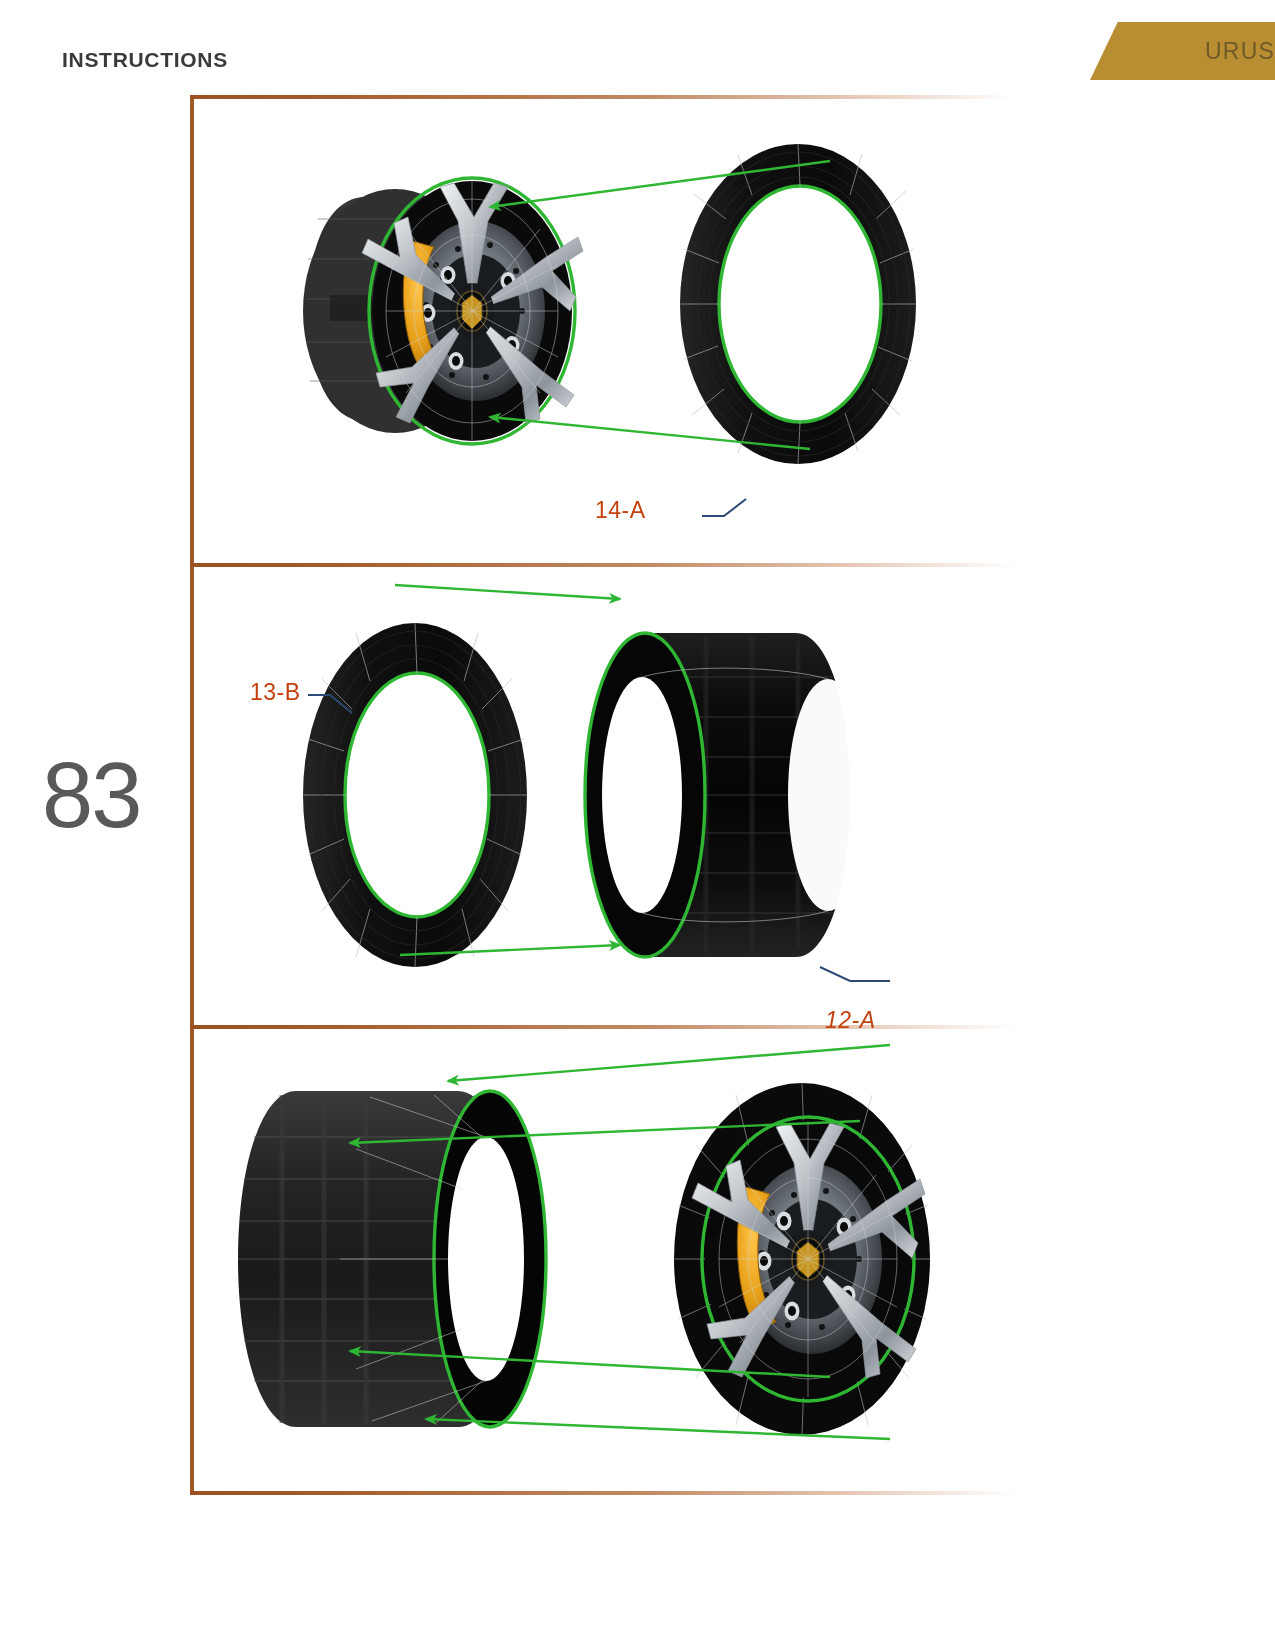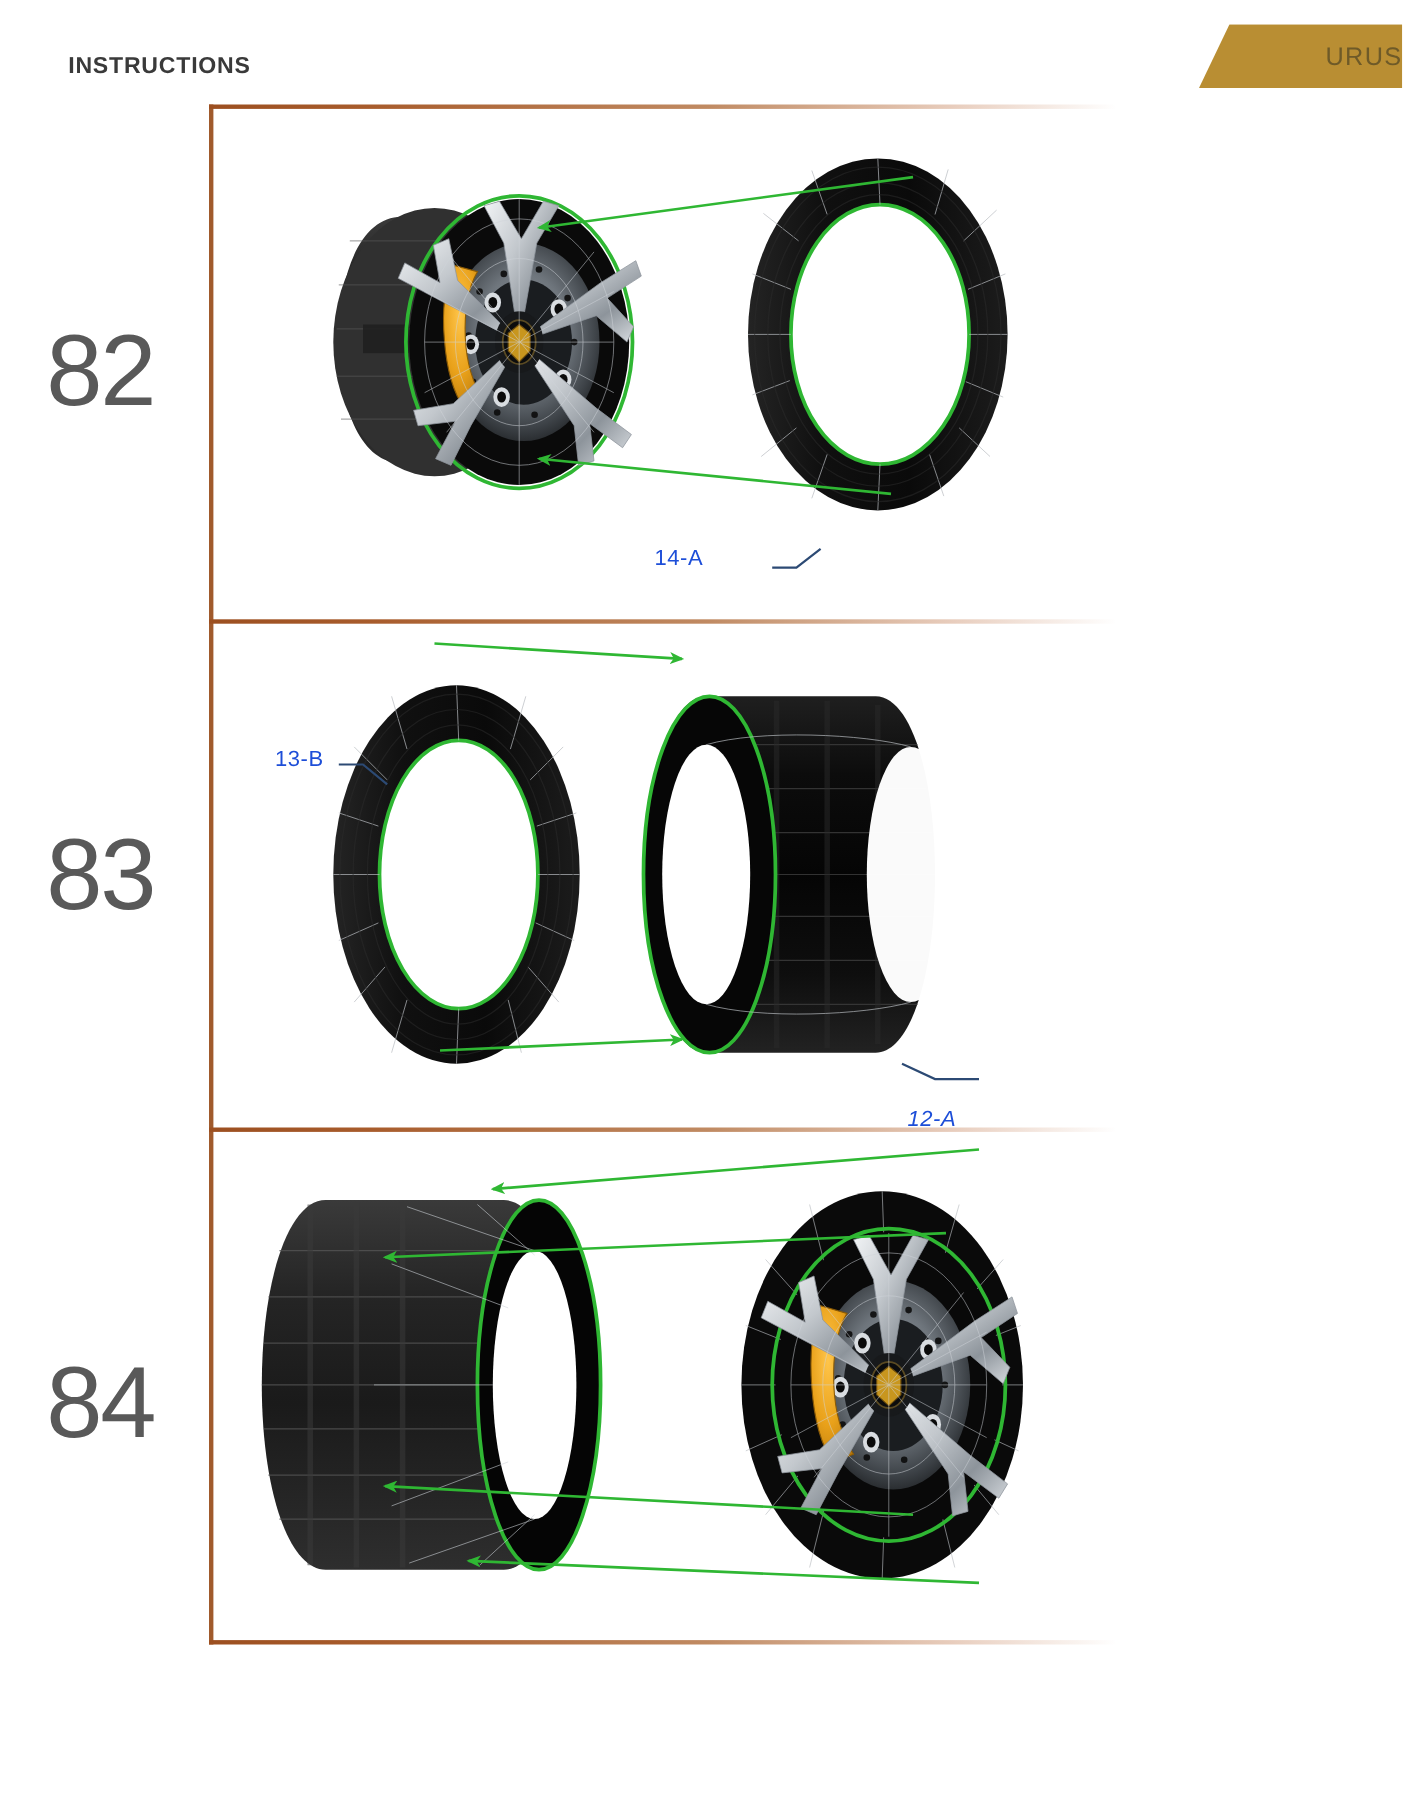--- a/index.html
+++ b/index.html
@@ -109,22 +109,22 @@
   .stage {
     position: absolute;
     inset: 0;
     overflow: visible;
   }
   .stage svg { display: block; width: 100%; height: 100%; overflow: visible; }
 
   
   .callout {
     position: absolute;
-    font-size: 20px;
-    color: #1d4ed8;
+    font-size: 23px;
+    color: #c2410c;
     white-space: nowrap;
     letter-spacing: 0.5px;
   }
   .co-14a { left: 405px; top: 398px; }
   .co-13b { left: 60px;  top: 112px; }
   .co-12a { left: 635px; top: 440px; font-style: italic; }
 
   
   .footer {
     position: absolute;
@@ -199,21 +199,20 @@
         <radialGradient id="caliperGrad" cx="40%" cy="35%" r="75%">
           <stop offset="0%" stop-color="#ffc54a"></stop>
           <stop offset="55%" stop-color="#e9a11a"></stop>
           <stop offset="100%" stop-color="#b5760a"></stop>
         </radialGradient>
       </defs>
     </svg>
 
     <div class="step step-1">
 
-      <div class="step-number sn-1">82</div>
 
       <div class="stage">
         <svg viewBox="0 0 825 464" preserveAspectRatio="none">
 
           <g>
 
             <g>
               <path d="M118 210 C118 145 140 98 175 98 L232 98 C197 98 175 145 175 210
                        C175 275 197 322 232 322 L175 322 C140 322 118 275 118 210 Z" fill="url(#barrelGradL)"></path>
               <ellipse cx="205" cy="212" rx="92" ry="122" fill="#303030"></ellipse>
@@ -404,21 +403,20 @@
         </svg>
       </div>
 
       <div class="callout co-13b">13-B</div>
 
       <div class="callout co-12a">12-A</div>
     </div>
 
     <div class="step step-3">
 
-      <div class="step-number sn-3">84</div>
 
       <div class="stage">
         <svg viewBox="0 0 825 462" preserveAspectRatio="none">
 
           <g>
             <path d="M48 230 C48 136 72 62 106 62 L268 62 C302 62 326 136 326 230
                      C326 324 302 398 268 398 L106 398 C72 398 48 324 48 230 Z" fill="url(#barrelGradL)"></path>
             <g stroke="#555555" stroke-width="1.1" fill="none" opacity="0.8">
               <path d="M54 150 L320 150"></path> 
                 <path d="M50 192 L324 192"></path>

